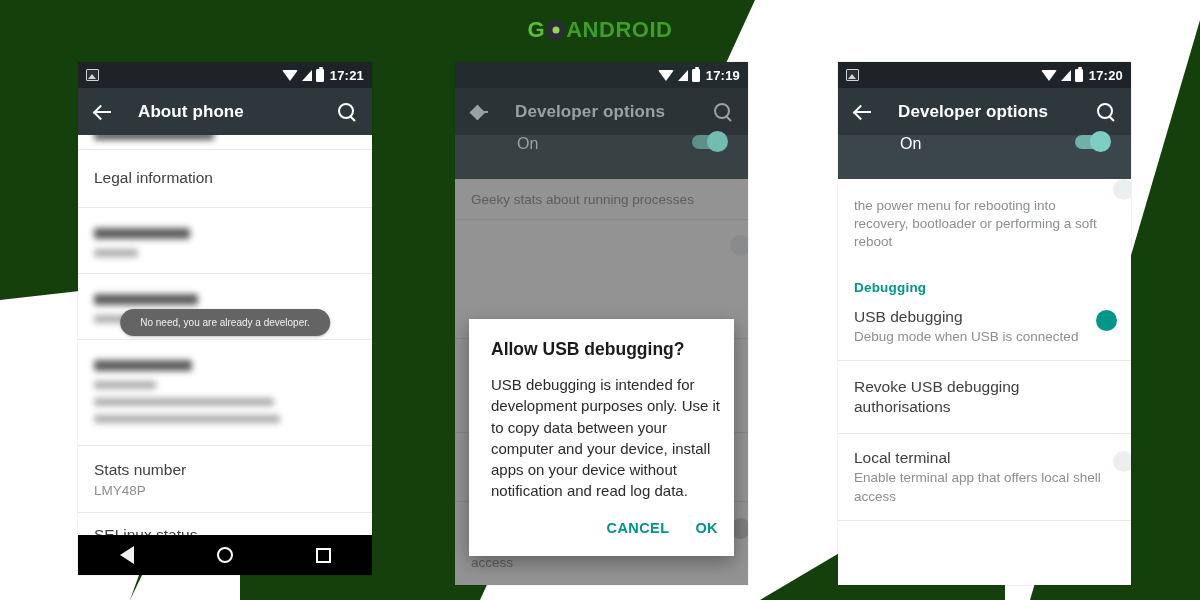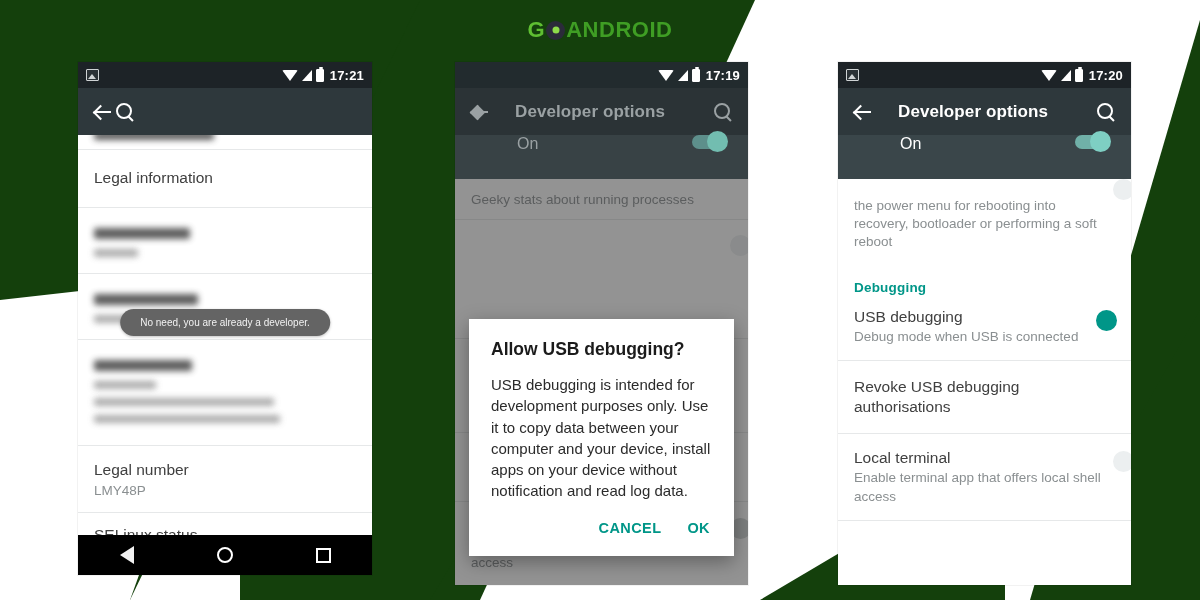--- a/index.html
+++ b/index.html
@@ -177,21 +177,21 @@
     box-shadow:0 1px 3px rgba(0,0,0,.25);
   }
 
   
   .scrim { position:absolute; inset:0; background:rgba(48,48,48,.52); }
 
   
   .dialog {
     position:absolute; left:14px; right:14px; top:140px;
     background:#fff; box-shadow:0 6px 18px rgba(0,0,0,.34);
-    padding:20px 22px 8px 22px;
+    padding:20px 14px 8px 22px;
   }
   .dialog .dlg-title {
     font-size:17.5px; font-weight:bold; color:#1b1b1b; margin-bottom:14px;
   }
   .dialog .dlg-body {
     font-size:15px; color:#2b2b2b; line-height:1.42;
   }
   .dialog .dlg-actions {
     display:flex; justify-content:flex-end; gap:26px;
     padding:18px 2px 12px 0;
@@ -247,20 +247,21 @@
     <div class="sb-right">
       <span class="ic-wifi"></span>
       <span class="ic-signal"></span>
       <span class="ic-batt"></span>
       <span class="sb-time">17:21</span>
     </div>
   </div>
 
   <div class="appbar">
     <span class="ic-back"></span>
+    <span class="title">About phone</span>
     <span class="ic-search"></span>
   </div>
 
   <div class="listbody" style="height:400px;">
 
     <div style="height:14px;overflow:hidden;">
       <div class="blur-bar" style="width:120px;height:9px;margin:-4px 0 0 16px;"></div>
     </div>
     <div class="divider"></div>
 
@@ -286,21 +287,21 @@
     <div class="blur-row" style="padding-top:20px;padding-bottom:22px;">
       <div class="blur-bar" style="width:98px;height:11px;"></div>
       <div class="blur-bar sub" style="width:62px;height:8px;margin-top:10px;"></div>
       <div class="blur-bar sub" style="width:180px;height:8px;margin-top:9px;"></div>
       <div class="blur-bar sub" style="width:186px;height:8px;margin-top:9px;"></div>
     </div>
     <div class="divider"></div>
 
     <div class="row" style="padding-top:14px;padding-bottom:12px;">
       <div class="texts">
-        <div class="t-title">Legal number</div>
+        <div class="t-title">Stats number</div>
         <div class="t-sub">LMY48P</div>
       </div>
     </div>
     <div class="divider"></div>
 
     <div class="row" style="padding-top:12px;">
       <div class="texts">
         <div class="t-title">SELinux status</div>
 
       </div>

